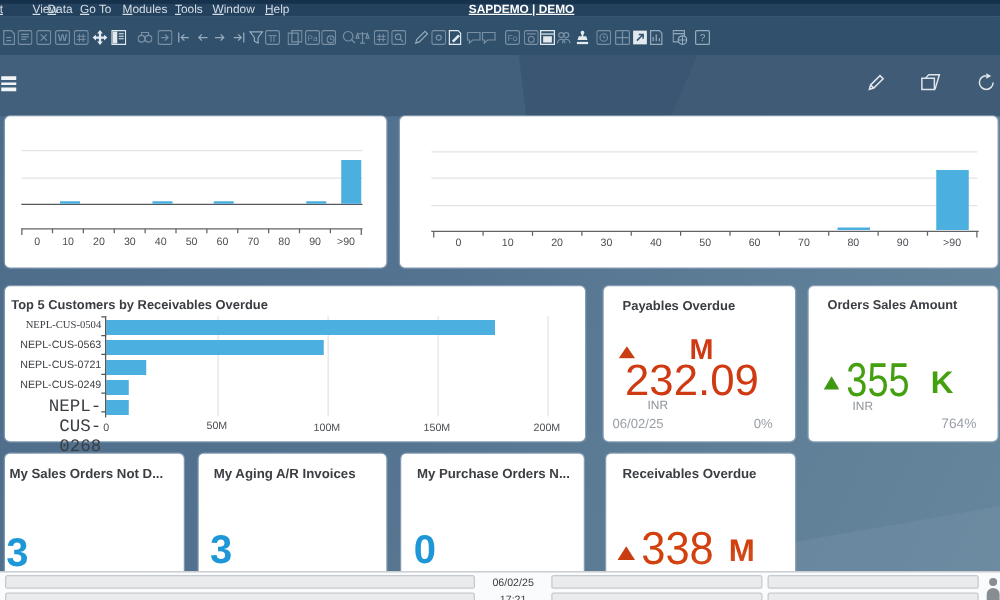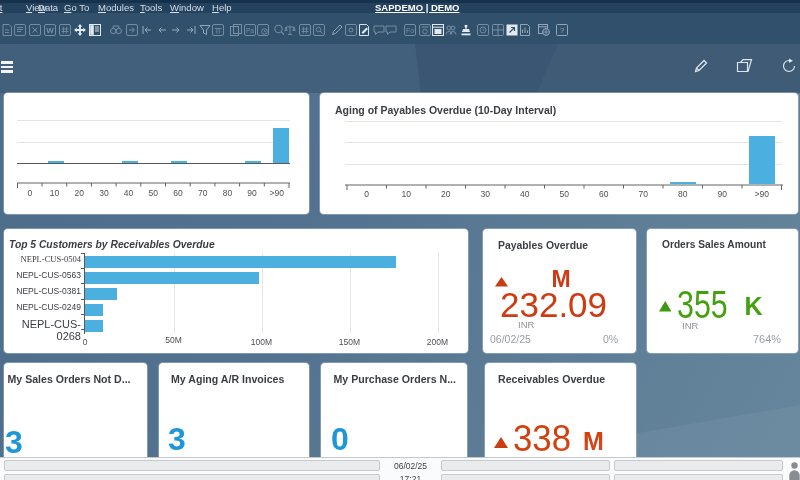--- a/index.html
+++ b/index.html
@@ -244,21 +244,20 @@
       <div class="axlbl" style="left:128.6px;top:188px;">40</div>
       <div class="axlbl" style="left:153.3px;top:188px;">50</div>
       <div class="axlbl" style="left:178px;top:188px;">60</div>
       <div class="axlbl" style="left:202.70000000000002px;top:188px;">70</div>
       <div class="axlbl" style="left:227.4px;top:188px;">80</div>
       <div class="axlbl" style="left:252.1px;top:188px;">90</div>
       <div class="axlbl" style="left:276.8px;top:188px;">&gt;90</div>
     </div>
 
   <div class="card" style="left:319.5px;top:93px;width:478.5px;height:120.5px;"></div>
-  <div class="ctitle" style="left:335px;top:103.5px;font-size:10.5px;">Aging of Payables Overdue (10-Day Interval)</div>
   <div class="grid" style="left:345px;top:120.5px;width:437px;height:1px;"></div>
   <div class="grid" style="left:345px;top:142px;width:437px;height:1px;"></div>
   <div class="grid" style="left:345px;top:163.5px;width:437px;height:1px;"></div>
 
   <div class="bar" style="left:670px;top:181.5px;width:26px;height:2.5px;"></div>
   <div class="bar" style="left:749px;top:136px;width:26px;height:48px;"></div>
 
   <svg class="abs" style="left:344px;top:183.5px;" width="441" height="7">
     <line x1="1" y1="1" x2="439" y2="1" stroke="#606366" stroke-width="1"></line>
     <g stroke="#606366" stroke-width="1">
@@ -284,35 +283,35 @@
       <div class="axlbl" style="left:524.7px;top:189px;">40</div>
       <div class="axlbl" style="left:564.2px;top:189px;">50</div>
       <div class="axlbl" style="left:603.7px;top:189px;">60</div>
       <div class="axlbl" style="left:643.2px;top:189px;">70</div>
       <div class="axlbl" style="left:682.7px;top:189px;">80</div>
       <div class="axlbl" style="left:722.2px;top:189px;">90</div>
       <div class="axlbl" style="left:761.7px;top:189px;">&gt;90</div>
     </div>
 
   <div class="card" style="left:4px;top:229px;width:464px;height:123.5px;"></div>
-  <div class="ctitle" style="left:9px;top:238.5px;font-size:10.3px;font-style:italic;">Top 5 Customers by Receivables Overdue</div>
+  <div class="ctitle" style="left:9px;top:238.5px;font-size:10.3px;">Top 5 Customers by Receivables Overdue</div>
   <div id="c3">
       <div class="grid" style="left:173.5px;top:253px;width:1px;height:80px;"></div>
       <div class="grid" style="left:261.5px;top:253px;width:1px;height:80px;"></div>
       <div class="grid" style="left:349.5px;top:253px;width:1px;height:80px;"></div>
       <div class="grid" style="left:437.5px;top:253px;width:1px;height:80px;"></div>
       <div class="abs" style="left:15px;top:253.7px;width:66px;text-align:right;font-size:8.5px;color:#3a3d42;font-family:Liberation Serif, serif;">NEPL-CUS-0504</div>
       <div class="bar" style="left:85px;top:255.7px;width:311px;height:12.3px;"></div>
       <div class="abs" style="left:15px;top:269.8px;width:66px;text-align:right;font-size:8.5px;color:#3a3d42;">NEPL-CUS-0563</div>
       <div class="bar" style="left:85px;top:271.8px;width:174px;height:12.3px;"></div>
-      <div class="abs" style="left:15px;top:285.9px;width:66px;text-align:right;font-size:8.5px;color:#3a3d42;">NEPL-CUS-0381</div>
+      <div class="abs" style="left:15px;top:285.9px;width:66px;text-align:right;font-size:8.5px;color:#3a3d42;">NEPL-CUS-0721</div>
       <div class="bar" style="left:85px;top:287.9px;width:31.5px;height:12.3px;"></div>
       <div class="abs" style="left:15px;top:302px;width:66px;text-align:right;font-size:8.5px;color:#3a3d42;">NEPL-CUS-0249</div>
       <div class="bar" style="left:85px;top:304px;width:18.400000000000006px;height:12.3px;"></div>
-      <div class="abs" style="left:15px;top:318.1px;width:66px;text-align:right;font-size:11px;color:#3a3d42;">NEPL-CUS-0268</div>
+      <div class="abs" style="left:15px;top:318.1px;width:66px;text-align:right;font-size:14px;color:#3a3d42;font-family:Liberation Mono, monospace;">NEPL-CUS-0268</div>
       <div class="bar" style="left:85px;top:320.1px;width:17.5px;height:12.3px;"></div>
       <div class="abs" style="left:84px;top:253px;width:1px;height:80.5px;background:#55585c;"></div>
       <div class="abs" style="left:80.5px;top:253px;width:4px;height:1px;background:#55585c;"></div>
       <div class="abs" style="left:80.5px;top:268.2px;width:4px;height:1px;background:#55585c;"></div>
       <div class="abs" style="left:80.5px;top:283.4px;width:4px;height:1px;background:#55585c;"></div>
       <div class="abs" style="left:80.5px;top:298.6px;width:4px;height:1px;background:#55585c;"></div>
       <div class="abs" style="left:80.5px;top:313.8px;width:4px;height:1px;background:#55585c;"></div>
       <div class="abs" style="left:80.5px;top:329px;width:4px;height:1px;background:#55585c;"></div>
       <div class="axlbl" style="left:85px;top:336.5px;">0</div>
       <div class="axlbl" style="left:173.5px;top:335px;text-align:right;">50M</div>

